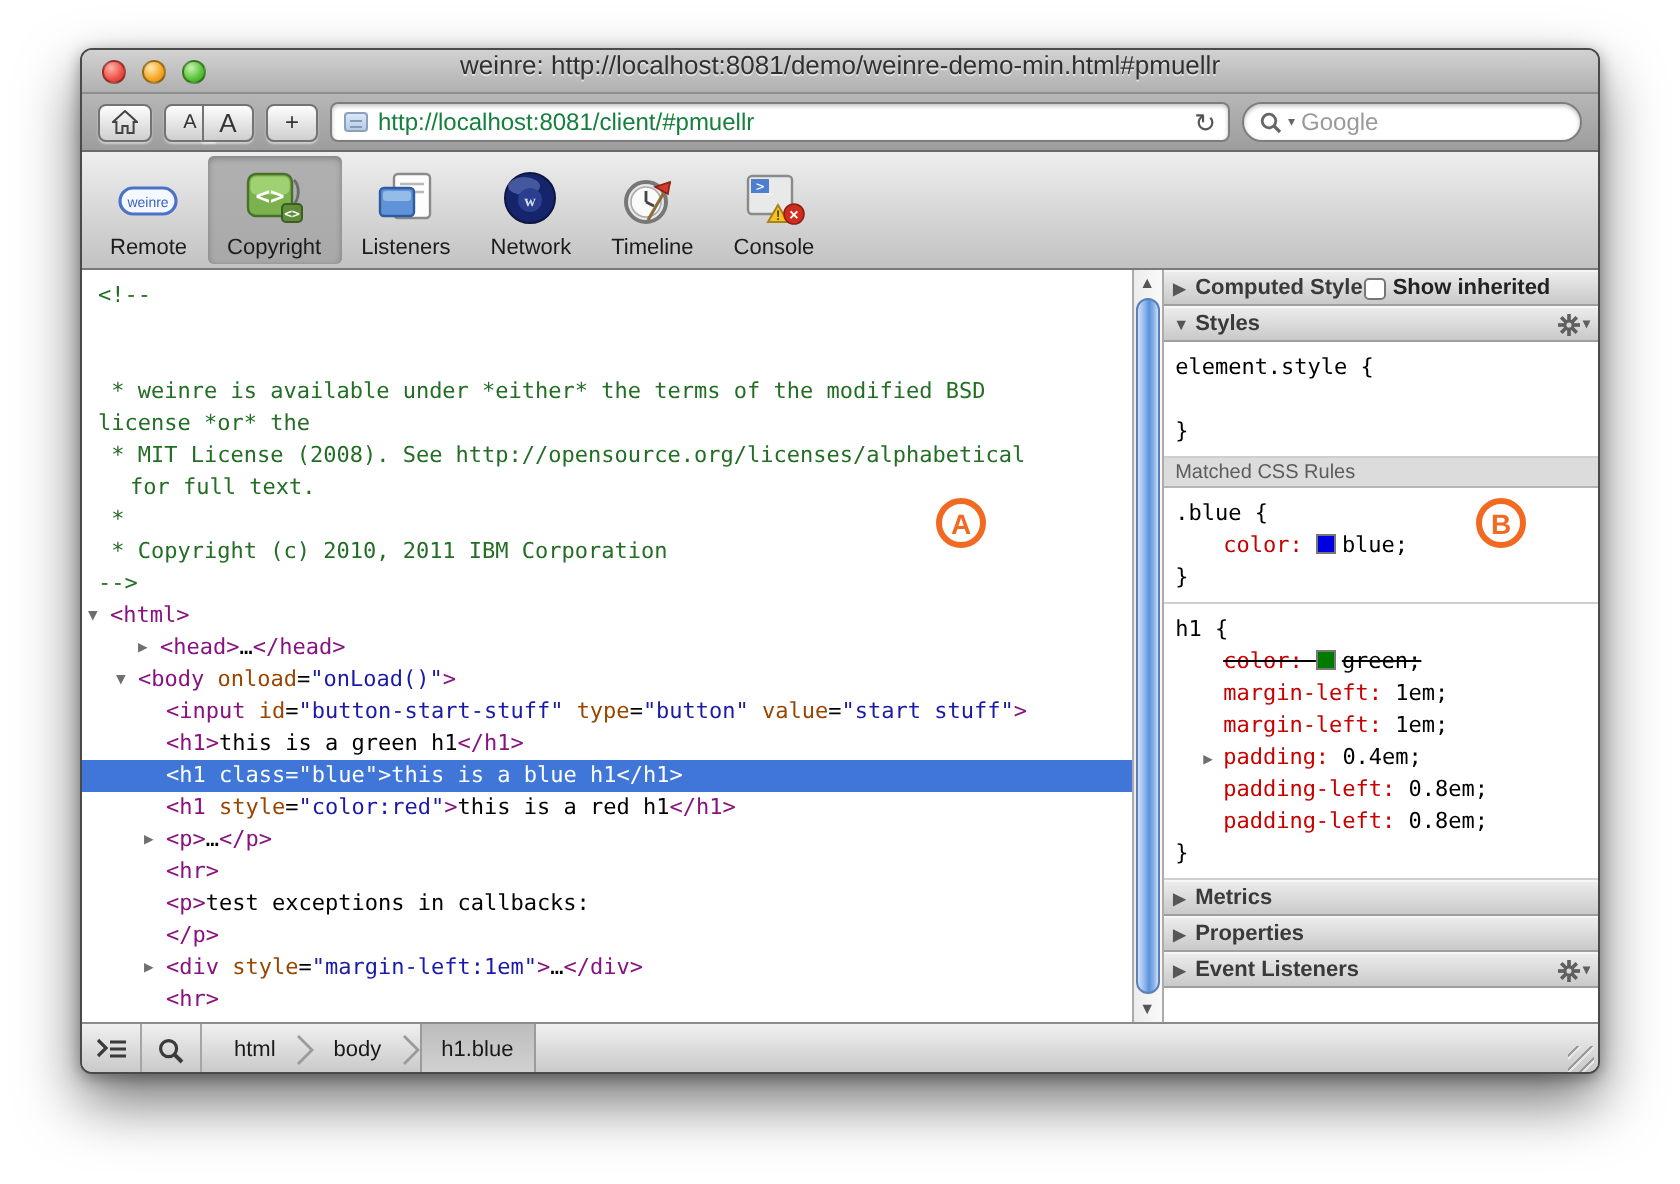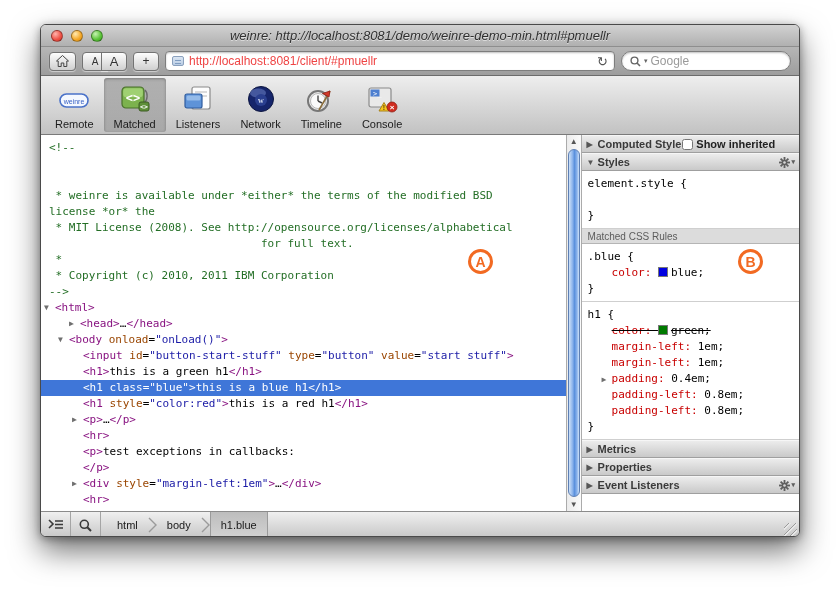--- a/index.html
+++ b/index.html
@@ -7,21 +7,21 @@
               font-family:"Liberation Sans", sans-serif; }
 
   .window { position:absolute; left:40px; top:24px; width:760px; height:513px;
             border-radius:6px; background:#fff;
             box-shadow:0 14px 30px rgba(0,0,0,.55), 0 2px 8px rgba(0,0,0,.35);
             overflow:hidden; border:1px solid #4a4a4a; }
 
   
   .titlebar { height:22px; background:linear-gradient(#d2d2d2,#b0b0b0);
               border-bottom:1px solid #8e8e8e; position:relative;
-              display:flex; align-items:center; justify-content:center;font-style:italic; }
+              display:flex; justify-content:center; }
   .lights { position:absolute; left:10px; top:5px; display:flex; gap:8px; }
   .light { width:12px; height:12px; border-radius:50%; border:1px solid rgba(0,0,0,.35); }
   .light.red    { background:radial-gradient(circle at 35% 30%, #ffb3ac, #ee4f43 60%, #c33a30); }
   .light.yellow { background:radial-gradient(circle at 35% 30%, #ffe9b0, #f7b register 5 0%, #f5a623 60%, #cf8a1d); }
   .light.yellow { background:radial-gradient(circle at 35% 30%, #ffe9b0, #f5a623 60%, #cf8a1d); }
   .light.green  { background:radial-gradient(circle at 35% 30%, #c5f2b0, #58c235 60%, #3f9d28); }
   .win-title { font-size:13px; color:#303030; text-shadow:0 1px 0 rgba(255,255,255,.55); }
 
   
   .browser-bar { height:29px; background:linear-gradient(#b6b6b6,#9d9d9d);
@@ -33,21 +33,21 @@
              box-shadow:0 1px 1px rgba(255,255,255,.5); }
   .mac-btn.small-a { font-size:10px; border-top-right-radius:0; border-bottom-right-radius:0; }
   .mac-btn.big-a   { font-size:13px; border-top-left-radius:0; border-bottom-left-radius:0; margin-left:-7px; }
   .url-field { flex:1; height:20px; background:#fff; border:1px solid #7d7d7d; border-radius:4px;
                display:flex; align-items:center; padding:0 6px; gap:5px;
                box-shadow:inset 0 1px 2px rgba(0,0,0,.25); }
   .favicon { width:12px; height:10px; border:1px solid #8aa0bd; border-radius:2px;
              background:linear-gradient(#dbe6f3,#b9cce4); position:relative; flex:none; }
   .favicon:before { content:""; position:absolute; left:2px; right:2px; top:3px; height:1px; background:#7f9cc0; }
   .favicon:after  { content:""; position:absolute; left:2px; right:2px; top:6px; height:1px; background:#7f9cc0; }
-  .url-text { flex:1; font-size:12px; color:#ef4444; white-space:nowrap; overflow:hidden; }
+  .url-text { flex:1; font-size:12px; color:#15803d; white-space:nowrap; overflow:hidden; }
   .reload { font-size:13px; color:#555; flex:none; }
   .search-field { width:170px; height:20px; background:#fff; border:1px solid #7d7d7d; border-radius:10px;
                   display:flex; align-items:center; padding:0 8px; gap:3px;
                   box-shadow:inset 0 1px 2px rgba(0,0,0,.25); }
   .search-placeholder { color:#9a9a9a; font-size:12px; }
   .mag { flex:none; }
   .dd-arrow { font-size:7px; color:#666; }
 
   
   .app-toolbar { height:59px; background:linear-gradient(#eeeeee,#c2c2c2);
@@ -182,21 +182,21 @@
       <div class="tool-icon">
         <svg width="32" height="32" viewBox="0 0 32 32">
           <rect x="3" y="3" width="22" height="21" rx="4" fill="#7cb24e" stroke="#49702b" stroke-width="1.2"></rect>
           <rect x="4.2" y="4.2" width="19.6" height="9" rx="3" fill="#a8d77c" opacity="0.8"></rect>
           <text x="14" y="18" font-size="12" font-weight="bold" text-anchor="middle" fill="#fff" font-family="DejaVu Sans Mono, monospace">&lt;&gt;</text>
           <path d="M26 6 C29 9 29 16 25 19" fill="none" stroke="#6b6b6b" stroke-width="1.4"></path>
           <rect x="20" y="18" width="10" height="9" rx="2" fill="#5e8f38" stroke="#3c5c22"></rect>
           <text x="25" y="25" font-size="6.5" font-weight="bold" text-anchor="middle" fill="#fff" font-family="DejaVu Sans Mono, monospace">&lt;&gt;</text>
         </svg>
       </div>
-      <div class="tool-label">Matched</div>
+      <div class="tool-label">Copyright</div>
     </div>
 
     <div class="tool-item">
       <div class="tool-icon">
         <svg width="32" height="32" viewBox="0 0 32 32">
           <rect x="10" y="3" width="18" height="22" rx="2" fill="#fdfdfd" stroke="#8a8a8a" stroke-width="1.2"></rect>
           <line x1="13" y1="8" x2="25" y2="8" stroke="#b8b8b8" stroke-width="1.2"></line>
           <line x1="13" y1="12" x2="25" y2="12" stroke="#b8b8b8" stroke-width="1.2"></line>
           <rect x="3" y="10" width="17" height="14" rx="2" fill="#5e93d8" stroke="#2f5c9e" stroke-width="1.2"></rect>
           <rect x="4.5" y="11.5" width="14" height="5" rx="1.5" fill="#9fc2ec" opacity="0.85"></rect>
@@ -248,21 +248,21 @@
     </div>
   </div>
 
   <div class="content">
 
     <div class="tree-panel">
         <div class="trow" style="padding-left: 8px;"><span class="syn-c">&lt;!--</span></div>
         <div class="trow" style="padding-left: 8px; margin-top: 32px;"><span class="syn-c"> * weinre is available under *either* the terms of the modified BSD</span></div>
         <div class="trow" style="padding-left: 8px;"><span class="syn-c">license *or* the</span></div>
         <div class="trow" style="padding-left: 8px;"><span class="syn-c"> * MIT License (2008). See http://opensource.org/licenses/alphabetical</span></div>
-        <div class="trow" style="padding-left: 8px; text-align: center;"><span class="syn-c">for full text.</span></div>
+        <div class="trow" style="padding-left: 24px;"><span class="syn-c">for full text.</span></div>
         <div class="trow" style="padding-left: 8px;"><span class="syn-c"> *</span></div>
         <div class="trow" style="padding-left: 8px;"><span class="syn-c"> * Copyright (c) 2010, 2011 IBM Corporation</span></div>
         <div class="trow" style="padding-left: 8px;"><span class="syn-c">--&gt;</span></div>
         <div class="trow" style="padding-left: 14px;"><span class="arrow">▼</span><span class="syn-t">&lt;html&gt;</span></div>
         <div class="trow" style="padding-left: 39px;"><span class="arrow">▶</span><span class="syn-t">&lt;head&gt;</span><span class="syn-x">…</span><span class="syn-t">&lt;/head&gt;</span></div>
         <div class="trow" style="padding-left: 28px;"><span class="arrow">▼</span><span class="syn-t">&lt;body </span><span class="syn-a">onload</span><span class="syn-x">=</span><span class="syn-v">"onLoad()"</span><span class="syn-t">&gt;</span></div>
         <div class="trow" style="padding-left: 42px;"><span class="arrow"></span><span class="syn-t">&lt;input </span><span class="syn-a">id</span><span class="syn-x">=</span><span class="syn-v">"button-start-stuff"</span><span class="syn-x"> </span><span class="syn-a">type</span><span class="syn-x">=</span><span class="syn-v">"button"</span><span class="syn-x"> </span><span class="syn-a">value</span><span class="syn-x">=</span><span class="syn-v">"start stuff"</span><span class="syn-t">&gt;</span></div>
         <div class="trow" style="padding-left: 42px;"><span class="arrow"></span><span class="syn-t">&lt;h1&gt;</span><span class="syn-x">this is a green h1</span><span class="syn-t">&lt;/h1&gt;</span></div>
         <div class="trow sel" style="padding-left: 42px;"><span class="arrow"></span><span class="syn-t">&lt;h1 </span><span class="syn-a">class</span><span class="syn-x">=</span><span class="syn-v">"blue"</span><span class="syn-t">&gt;</span><span class="syn-x">this is a blue h1</span><span class="syn-t">&lt;/h1&gt;</span></div>
         <div class="trow" style="padding-left: 42px;"><span class="arrow"></span><span class="syn-t">&lt;h1 </span><span class="syn-a">style</span><span class="syn-x">=</span><span class="syn-v">"color:red"</span><span class="syn-t">&gt;</span><span class="syn-x">this is a red h1</span><span class="syn-t">&lt;/h1&gt;</span></div>

